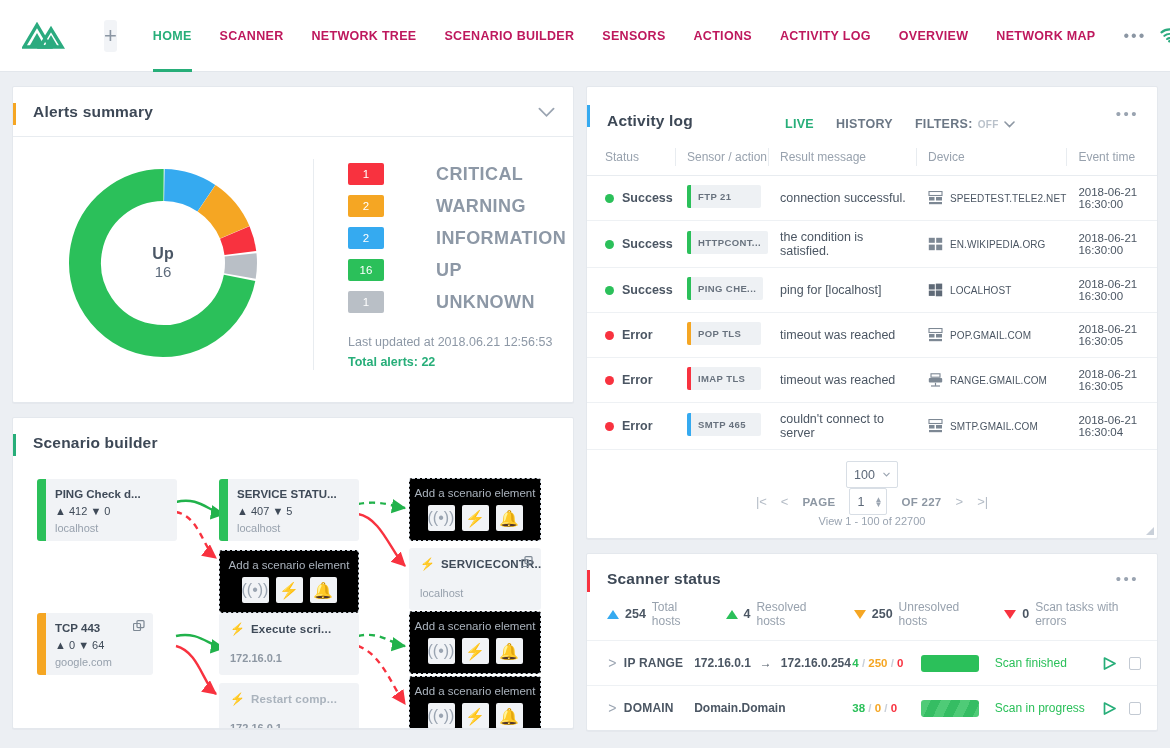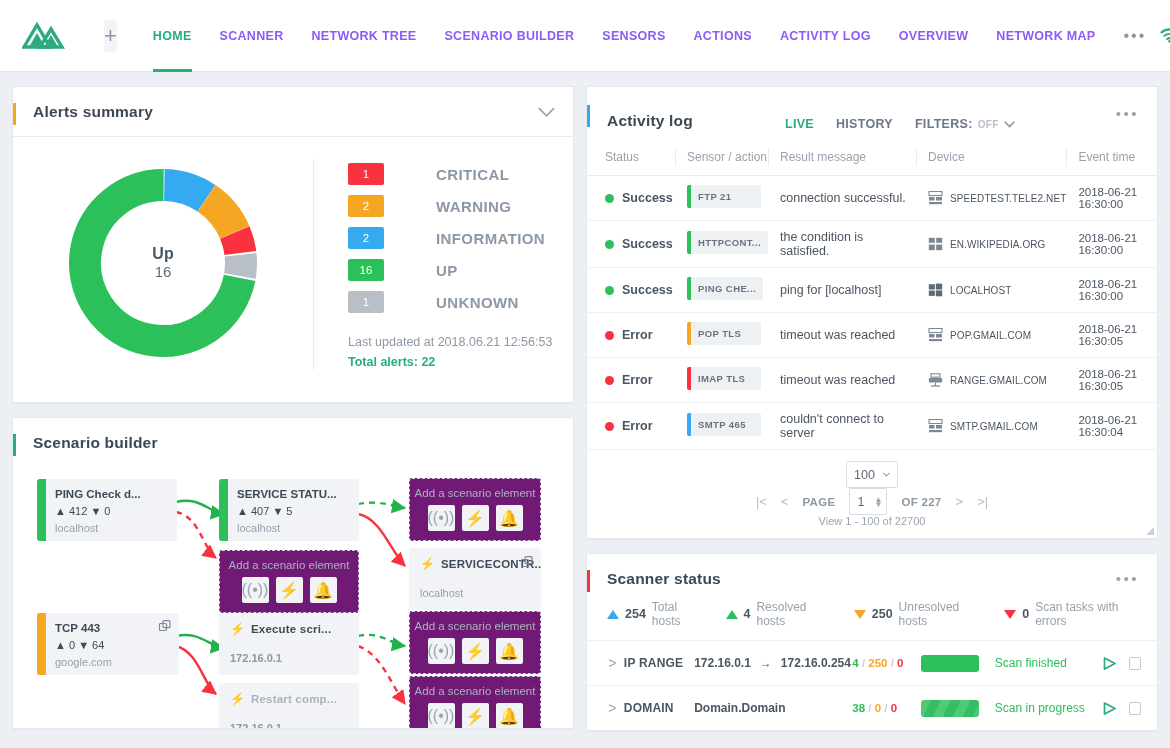--- a/index.html
+++ b/index.html
@@ -21,21 +21,21 @@
   .nav-div { width: 1px; height: 30px; background: #e1e5ea; margin: 0 18px 0 20px; }
   .plus-btn {
     width: 32px; height: 32px; background: #f2f4f7; border-radius: 3px;
     display: flex; align-items: center; justify-content: center;
     color: #8b96a3; font-size: 22px; font-weight: 300; line-height: 1;
     cursor: pointer;
   }
   .nav-items { display: flex; align-items: center; height: 72px; margin-left: 22px; }
   .nav-item {
     font-size: 12.5px; font-weight: bold; letter-spacing: .3px;
-    color: #8b5cf6; padding: 0 14px; height: 72px;
+    color: #be185d; padding: 0 14px; height: 72px;
     display: flex; align-items: center; cursor: pointer;
     position: relative; white-space: nowrap;
   }
   .nav-item.active { color: #27ae79; }
   .nav-item.active::after {
     content: ""; position: absolute; bottom: 0; left: 14px; right: 14px;
     height: 3px; background: #27ae79;
   }
   .nav-dots { color: #8b96a3; font-size: 16px; letter-spacing: 2px; padding: 0 14px; cursor: pointer; }
   .nav-right { margin-left: auto; display: flex; align-items: center; gap: 18px; padding-right: 6px; }
@@ -66,21 +66,21 @@
   .donut-center { position: absolute; text-align: center; color: #5d6b7c; line-height: 1.2; }
   .donut-center .dl { font-size: 16px; font-weight: bold; color: #4a5665; }
   .donut-center .dv { font-size: 15px; color: #5d6b7c; }
   .legend-sep { width: 1px; background: #e8ecf0; margin: 18px 0 14px 0; }
   .legend { flex: 1; padding: 22px 0 0 34px; }
   .legend-row { display: flex; align-items: center; margin-bottom: 10px; }
   .lg-badge {
     width: 36px; height: 22px; border-radius: 2px; color: #fff;
     font-size: 11.5px; display: flex; align-items: center; justify-content: center;
   }
-  .lg-label { font-size: 15px; font-weight: bold; color: #8d98a6; letter-spacing: .4px; margin-left: 52px; }
+  .lg-label { font-size: 18px; font-weight: bold; color: #8d98a6; letter-spacing: .4px; margin-left: 52px; }
   .legend-foot { margin-top: 22px; font-size: 12.5px; color: #8d98a6; }
   .legend-foot .tot { color: #27ae79; font-weight: bold; display: block; margin-top: 6px; }
 
   
   .sb-body { position: relative; height: 272px; padding: 4px 0 0 0; overflow: hidden; }
   .node {
     position: absolute; background: #f1f3f6; border-radius: 3px;
     font-size: 11.5px; color: #4b5663; overflow: hidden;
   }
   .node .bar { position: absolute; left: 0; top: 0; bottom: 0; width: 9px; }
@@ -89,21 +89,21 @@
   .node .nstat { font-size: 11px; font-weight: normal; color: #3f4a58; margin-bottom: 5px; }
   .node .nhost { font-size: 11px; color: #97a1ad; }
   .node .copy-ico { position: absolute; right: 7px; top: 7px; color: #8c97a4; }
   .action-node { position: absolute; background: #f1f3f6; border-radius: 3px; }
   .action-node .ahead { display: flex; align-items: center; padding: 9px 10px 0 11px; gap: 6px; }
   .action-node .attl { font-size: 11.5px; font-weight: bold; color: #3f4a58; letter-spacing: .2px; }
   .action-node .attl.dim { color: #aab3bd; }
   .action-node .ahost { font-size: 11px; color: #8d97a3; font-weight: bold; padding: 0 11px 9px 11px; margin-top: 16px; }
   .placeholder {
     position: absolute; border: 1px dashed #ccd3db; border-radius: 3px;
-    background: #701a75; padding: 8px 0 9px 0; text-align: center;
+    background: #000000; padding: 8px 0 9px 0; text-align: center;
   }
   .placeholder .ptxt { font-size: 11.5px; color: #aab3bd; margin-bottom: 6px; }
   .placeholder .picons { display: flex; justify-content: center; gap: 7px; }
   .placeholder .pico {
     width: 27px; height: 26px; background: #f1f3f6; border-radius: 2px;
     display: flex; align-items: center; justify-content: center; color: #9aa4b1;
     cursor: pointer;
   }
   .sb-svg { position: absolute; left: 0; top: 0; pointer-events: none; }
 
@@ -351,21 +351,21 @@
           <div class="nbody">
             <div class="nttl">SERVICE STATU...</div>
             <div class="nstat">
               <span>▲ </span><span>407</span>
               <span> ▼ </span><span>5</span>
             </div>
             <div class="nhost">localhost</div>
           </div>
         </div>
 
-        <div class="node" style="left:24px; top:157px; width:142px; height:62px;">
+        <div class="node" style="left:24px; top:157px; width:116px; height:62px;">
           <div class="bar" style="background:#f5a623"></div>
           <div class="nbody">
             <div class="nttl">TCP 443</div>
             <div class="nstat">
               <span>▲ </span><span>0</span>
               <span> ▼ </span><span>64</span>
             </div>
             <div class="nhost">google.com</div>
           </div>
           <span class="copy-ico">

